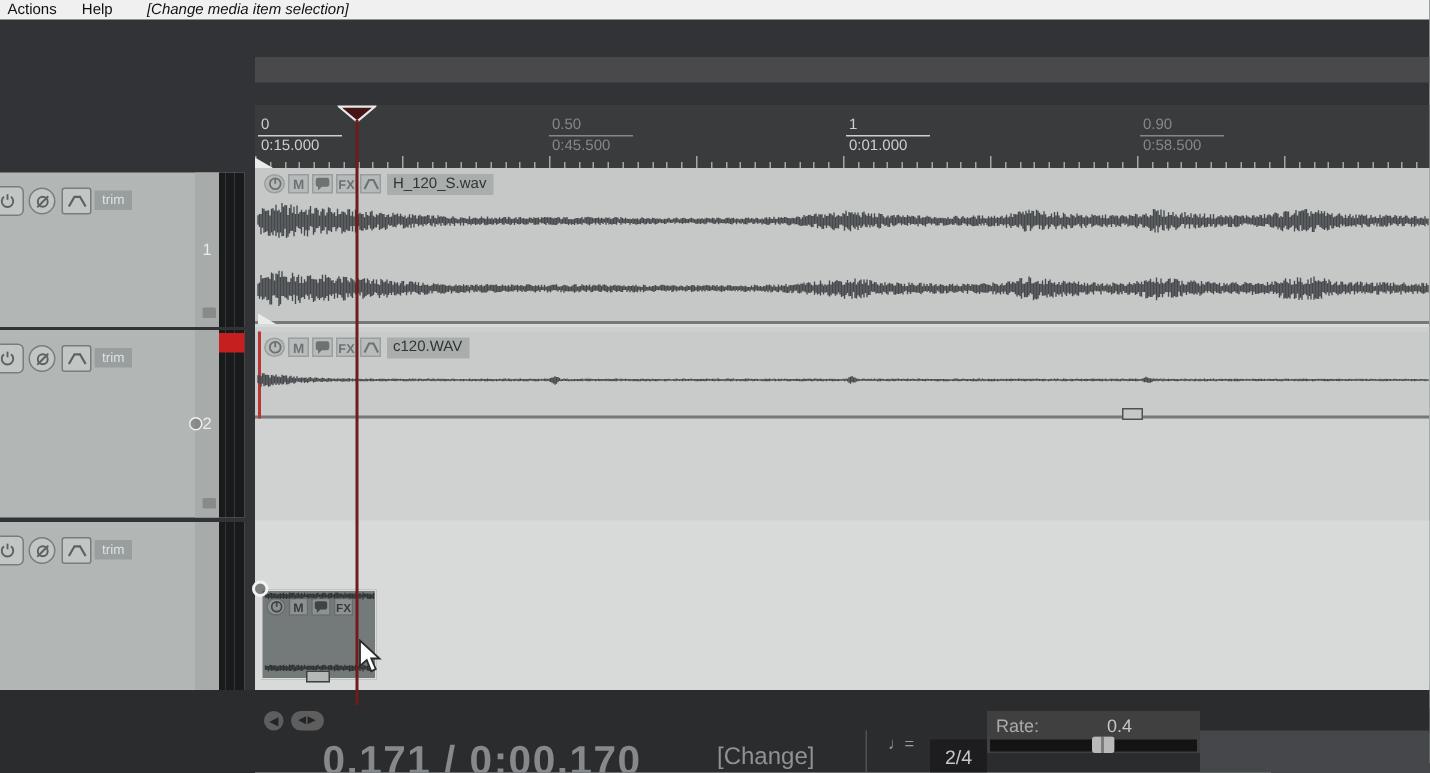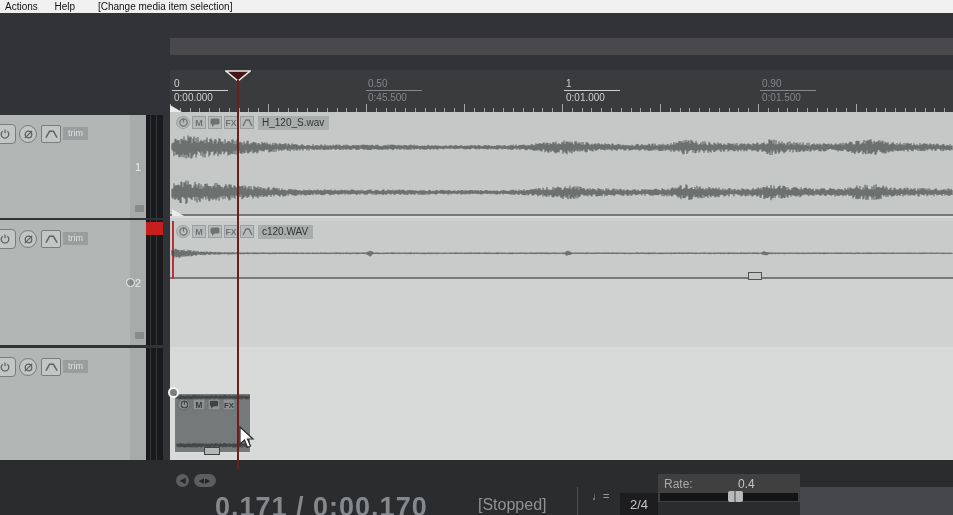--- a/index.html
+++ b/index.html
@@ -5,21 +5,21 @@
   * { margin:0; padding:0; box-sizing:border-box; }
   html,body { width:953px; height:515px; overflow:hidden; }
   body { position:relative; background:#323336; font-family:"Liberation Sans",sans-serif; }
 
   
   .menubar { position:absolute; left:0; top:0; width:953px; height:13px; background:#f0f0f0; color:#111;
              font-size:10px; line-height:13px; white-space:nowrap; }
   .menubar span { display:inline-block; padding:0 2px; cursor:default; }
   .menu-actions { margin-left:3px; }
   .menu-help { margin-left:10px; }
-  .menu-hint { margin-left:16px; }
+  .menu-hint { margin-left:16px;font-style:italic; }
 
   .toolbar-strip { position:absolute; left:170px; top:38px; width:783px; height:17px; background:#49494b; }
 
   
   .ruler { position:absolute; left:170px; top:70px; width:783px; height:42px; background:#3a3b3d; overflow:visible; }
   .ruler-label { position:absolute; top:8px; width:70px; font-size:10px; }
   .ruler-label .beat { display:block; width:56px; border-bottom:1px solid; padding:0 0 1px 2px; }
   .ruler-label .time { display:block; padding:1px 0 0 2px; }
   .ruler-label.bright { color:#cdd0d2; }
   .ruler-label.dim { color:#85878a; }
@@ -113,33 +113,33 @@
   <span class="menu-help">Help</span>
   <span class="menu-hint">[Change media item selection]</span>
 </div>
 
 <div class="toolbar-strip"></div>
 
 <div class="ruler">
   <div id="ruler-labels">
       <div class="ruler-label bright" style="left: 2px;">
         <span class="beat">0</span>
-        <span class="time">0:00.000</span>
+        <span class="time">0:15.000</span>
       </div>
       <div class="ruler-label dim" style="left: 196px;">
         <span class="beat">0.50</span>
         <span class="time">0:45.500</span>
       </div>
       <div class="ruler-label bright" style="left: 394px;">
         <span class="beat">1</span>
         <span class="time">0:01.000</span>
       </div>
       <div class="ruler-label dim" style="left: 590px;">
         <span class="beat">0.90</span>
-        <span class="time">0:01.500</span>
+        <span class="time">0:58.500</span>
       </div>
     </div>
   <div id="ruler-ticks">
       <div class="tick" style="height: 8px; left: 0px;"></div>
       <div class="tick" style="height: 4px; left: 10px;"></div>
       <div class="tick" style="height: 4px; left: 20px;"></div>
       <div class="tick" style="height: 4px; left: 29px;"></div>
       <div class="tick" style="height: 4px; left: 39px;"></div>
       <div class="tick" style="height: 4px; left: 49px;"></div>
       <div class="tick" style="height: 4px; left: 59px;"></div>
@@ -415,21 +415,21 @@
   </div>
   <div class="meter"></div>
 </div>
 
 <div class="bottombar">
   <div class="scrollrow">
     <div class="scroll-circle">◀</div>
     <div class="scroll-pill">◀▶</div>
   </div>
   <div class="time-display">0.171 / 0:00.170</div>
-  <div class="status-display">[Stopped]</div>
+  <div class="status-display">[Change]</div>
   <div class="tp-divider"></div>
   <div class="tempo-sym">♩=</div>
   <div class="timesig-box">2/4</div>
   <div class="rate-box">
     <span class="rate-label">Rate:</span>
     <span class="rate-value">0.4</span>
     <div class="rate-track">
       <div class="rate-handle"></div>
     </div>
   </div>

